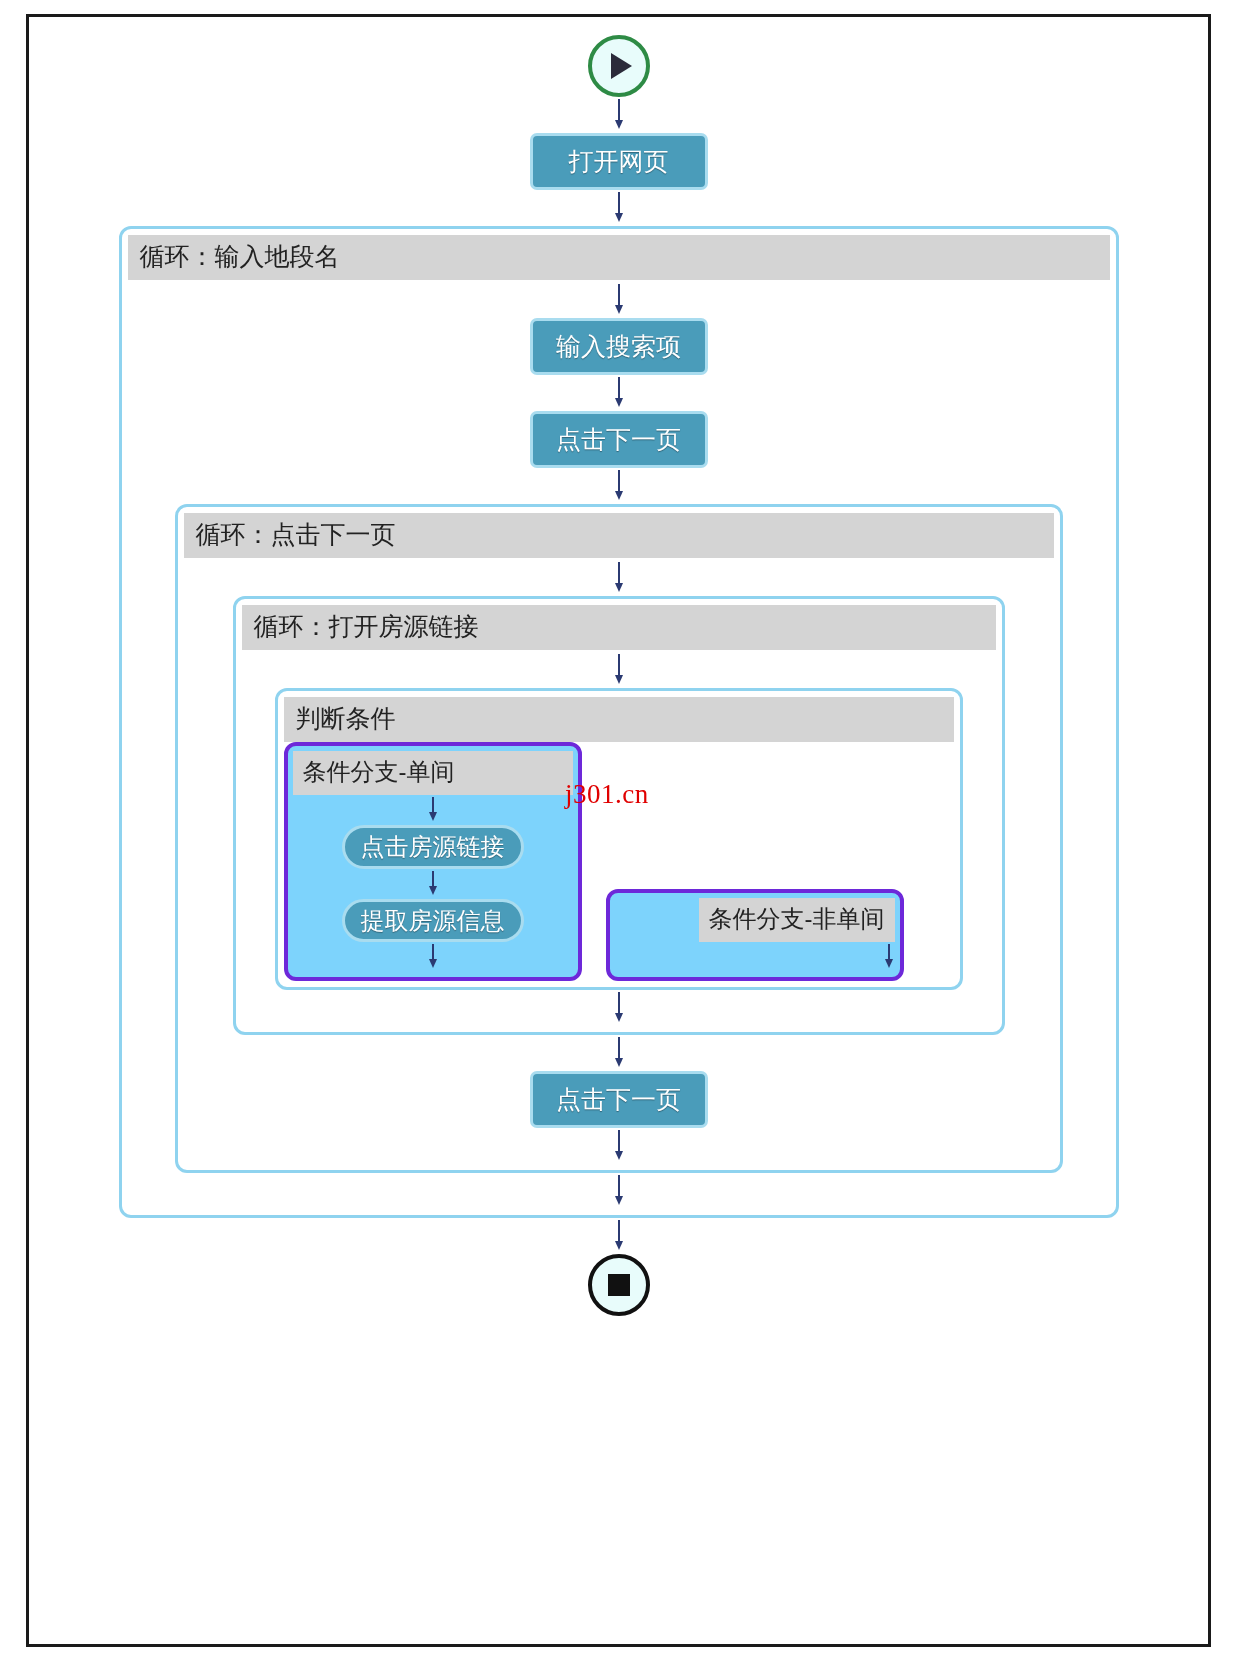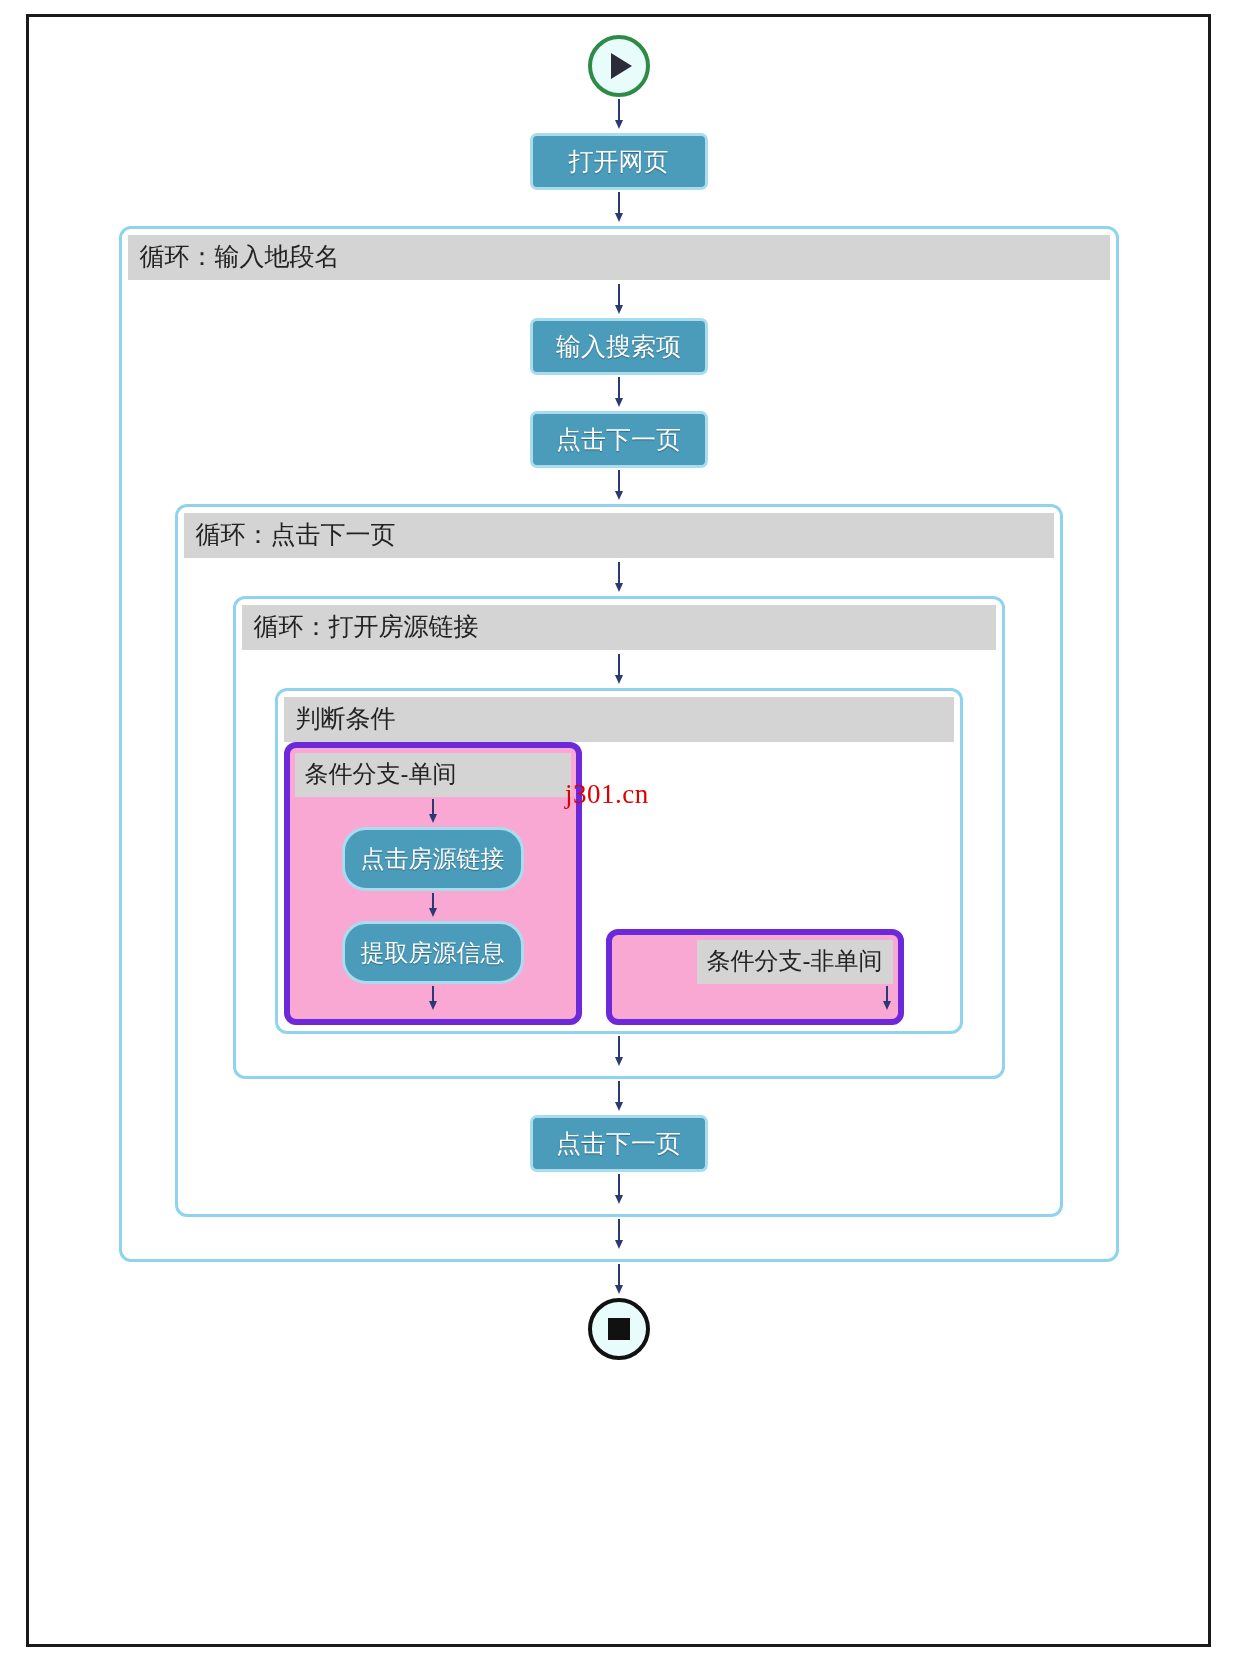--- a/index.html
+++ b/index.html
@@ -87,21 +87,21 @@
     background: #4a9cba;
     border: 3px solid #a9dcef;
     border-radius: 7px;
     color: #ffffff;
     font-size: 25px;
     line-height: 1.15;
     text-align: center;
     white-space: nowrap;
     text-shadow: 0 1px 1px rgba(0,0,0,.35);
   }
-  .action.small { font-size: 24px; padding: 15px 16px; min-width: 150px; border-radius: 24px; }
+  .action.small { font-size: 24px; padding: 5px 16px; min-width: 150px; border-radius: 24px; }
 
   
   .block {
     border: 3px solid #8fd3ef;
     border-radius: 12px;
     background: #ffffff;
     display: flex;
     flex-direction: column;
     align-items: stretch;
     padding: 6px;
@@ -129,23 +129,23 @@
 
   
   #loop-district { width: 1000px; margin-top: 0; }
   #loop-nextpage { width: 888px; }
   #loop-listing  { width: 772px; }
   #condition     { width: 688px; }
   #branch-single { width: 298px; }
   #branch-multi  { width: 298px; margin-left: 24px; align-items: flex-end; }
 
   .branch {
-    border: 6px solid #6d28d9;
+    border: 4px solid #6d28d9;
     border-radius: 12px;
-    background: #f9a8d4;
+    background: #7dd3fc;
     padding: 5px;
     display: flex;
     flex-direction: column;
   }
   .branch-title {
     background: #d4d4d4;
     color: #222222;
     font-size: 24px;
     padding: 5px 10px 7px 10px;
     white-space: nowrap;

